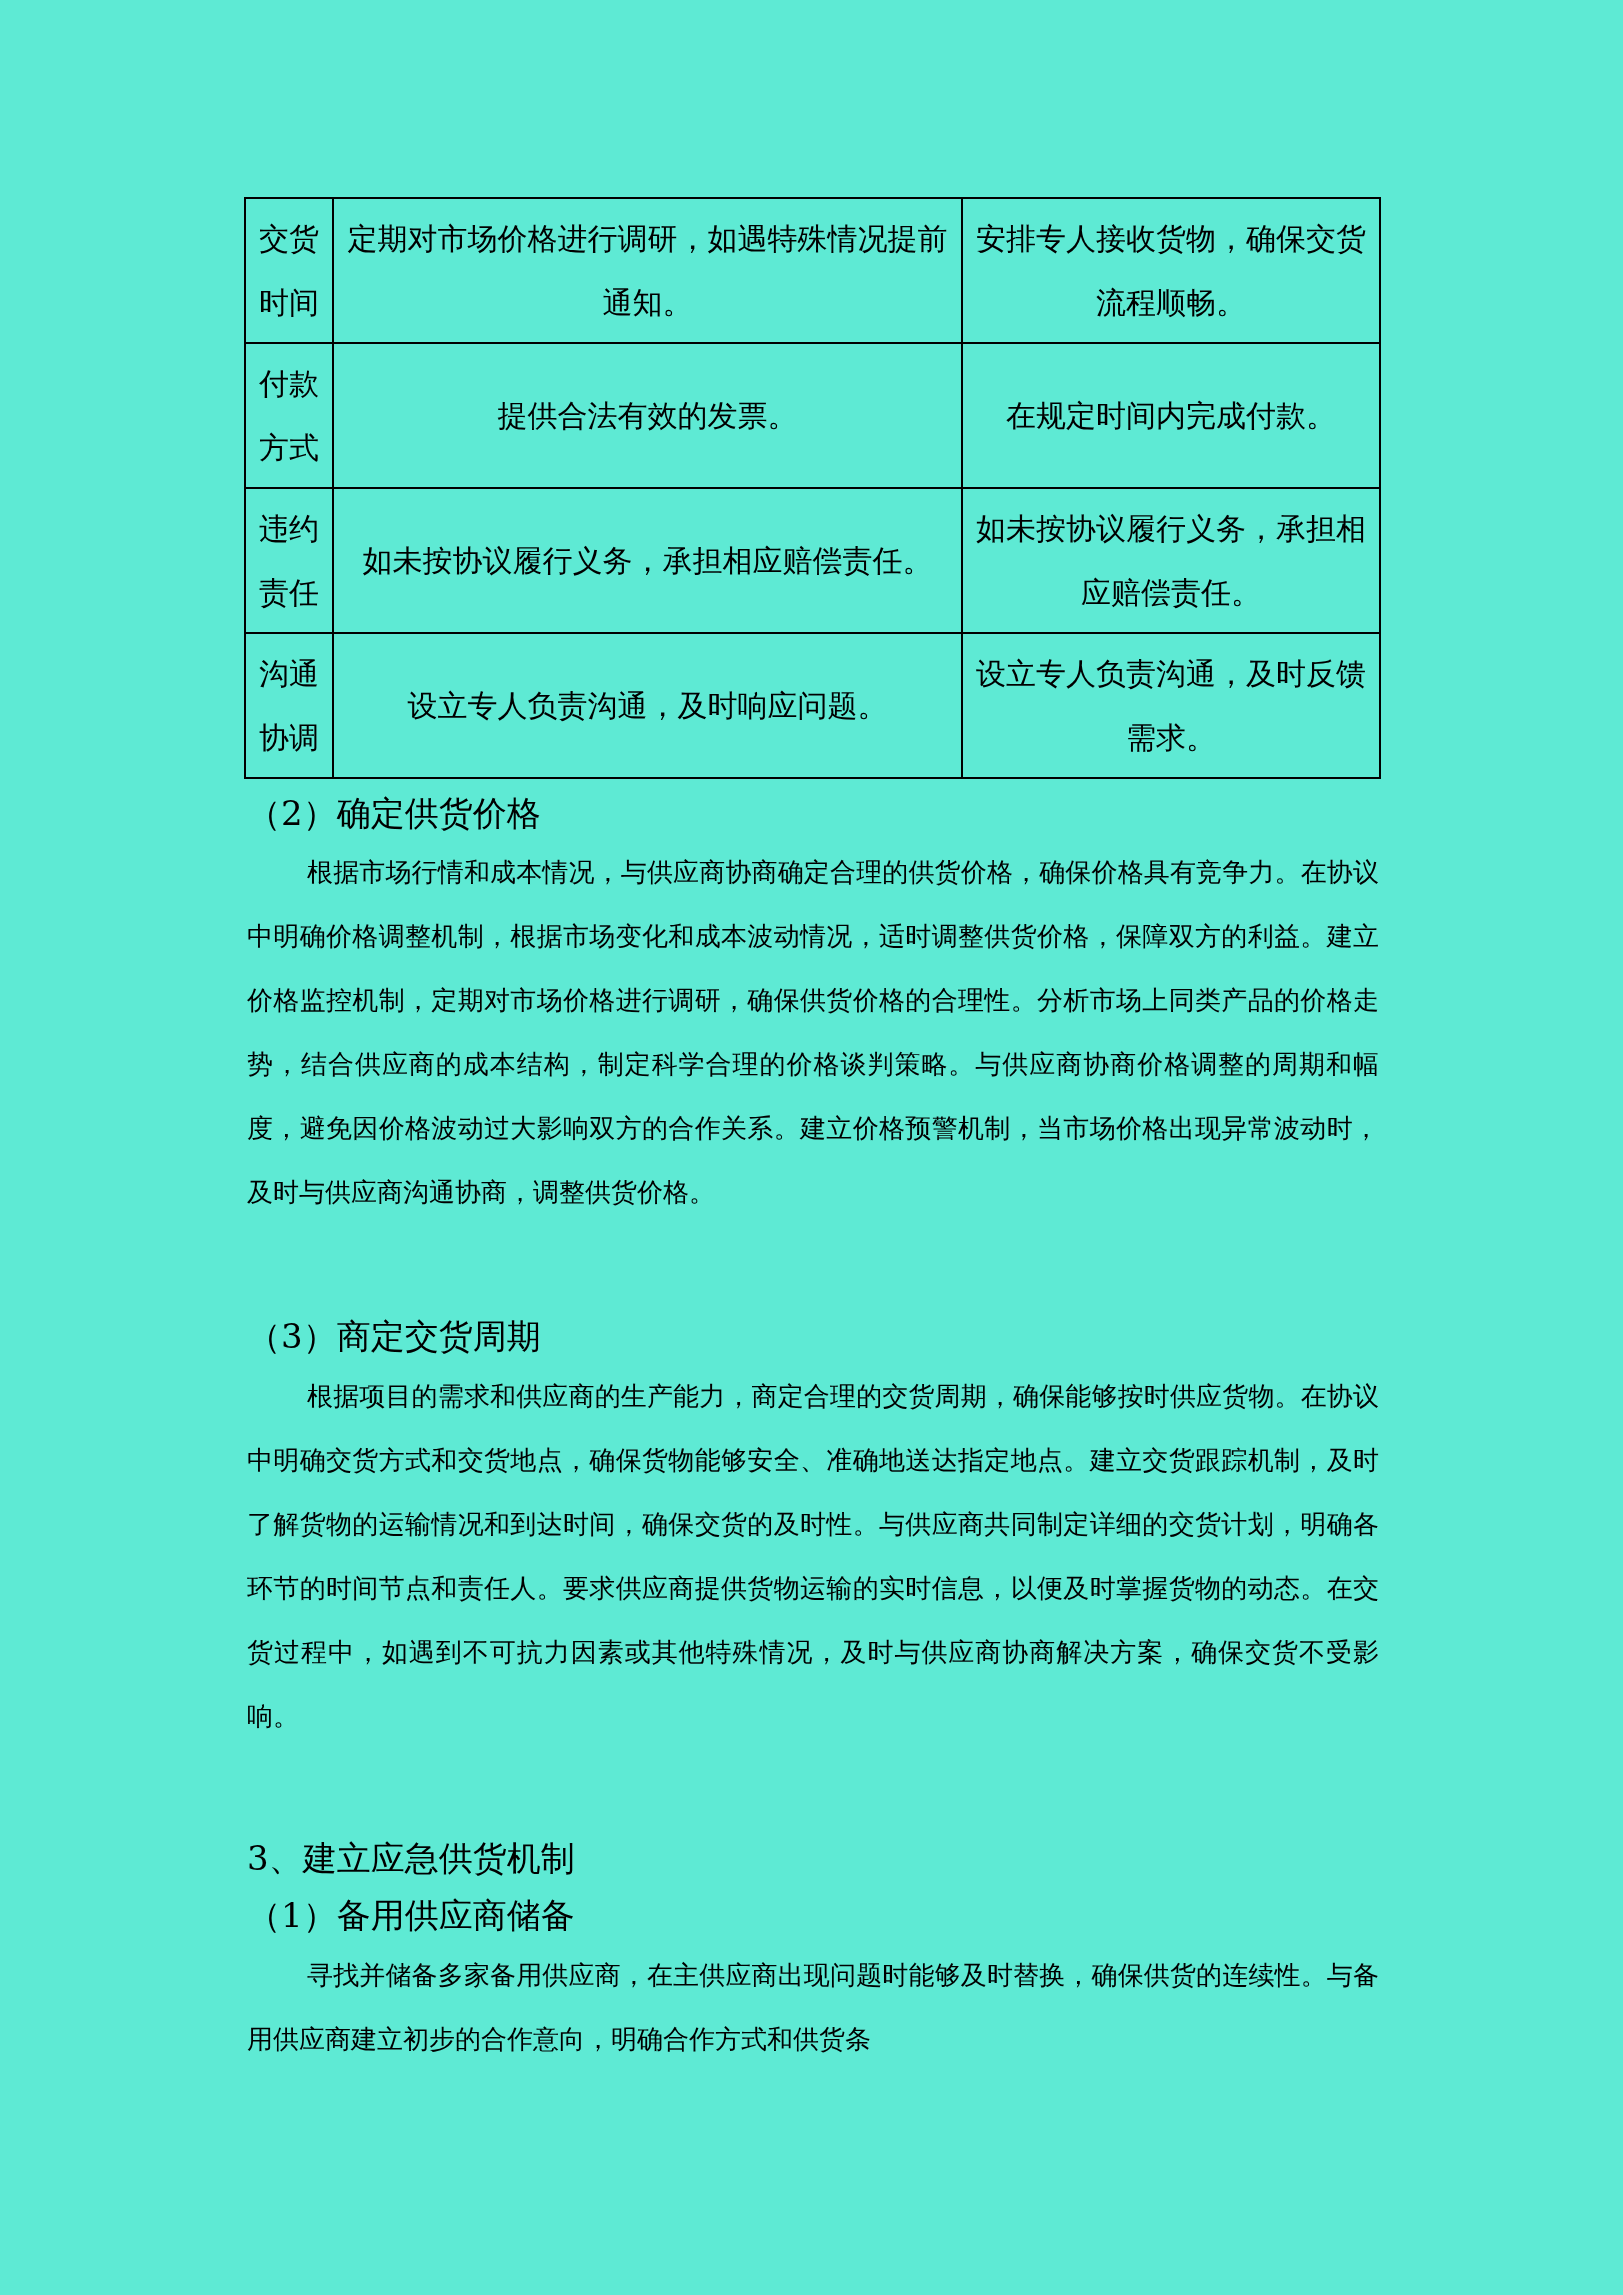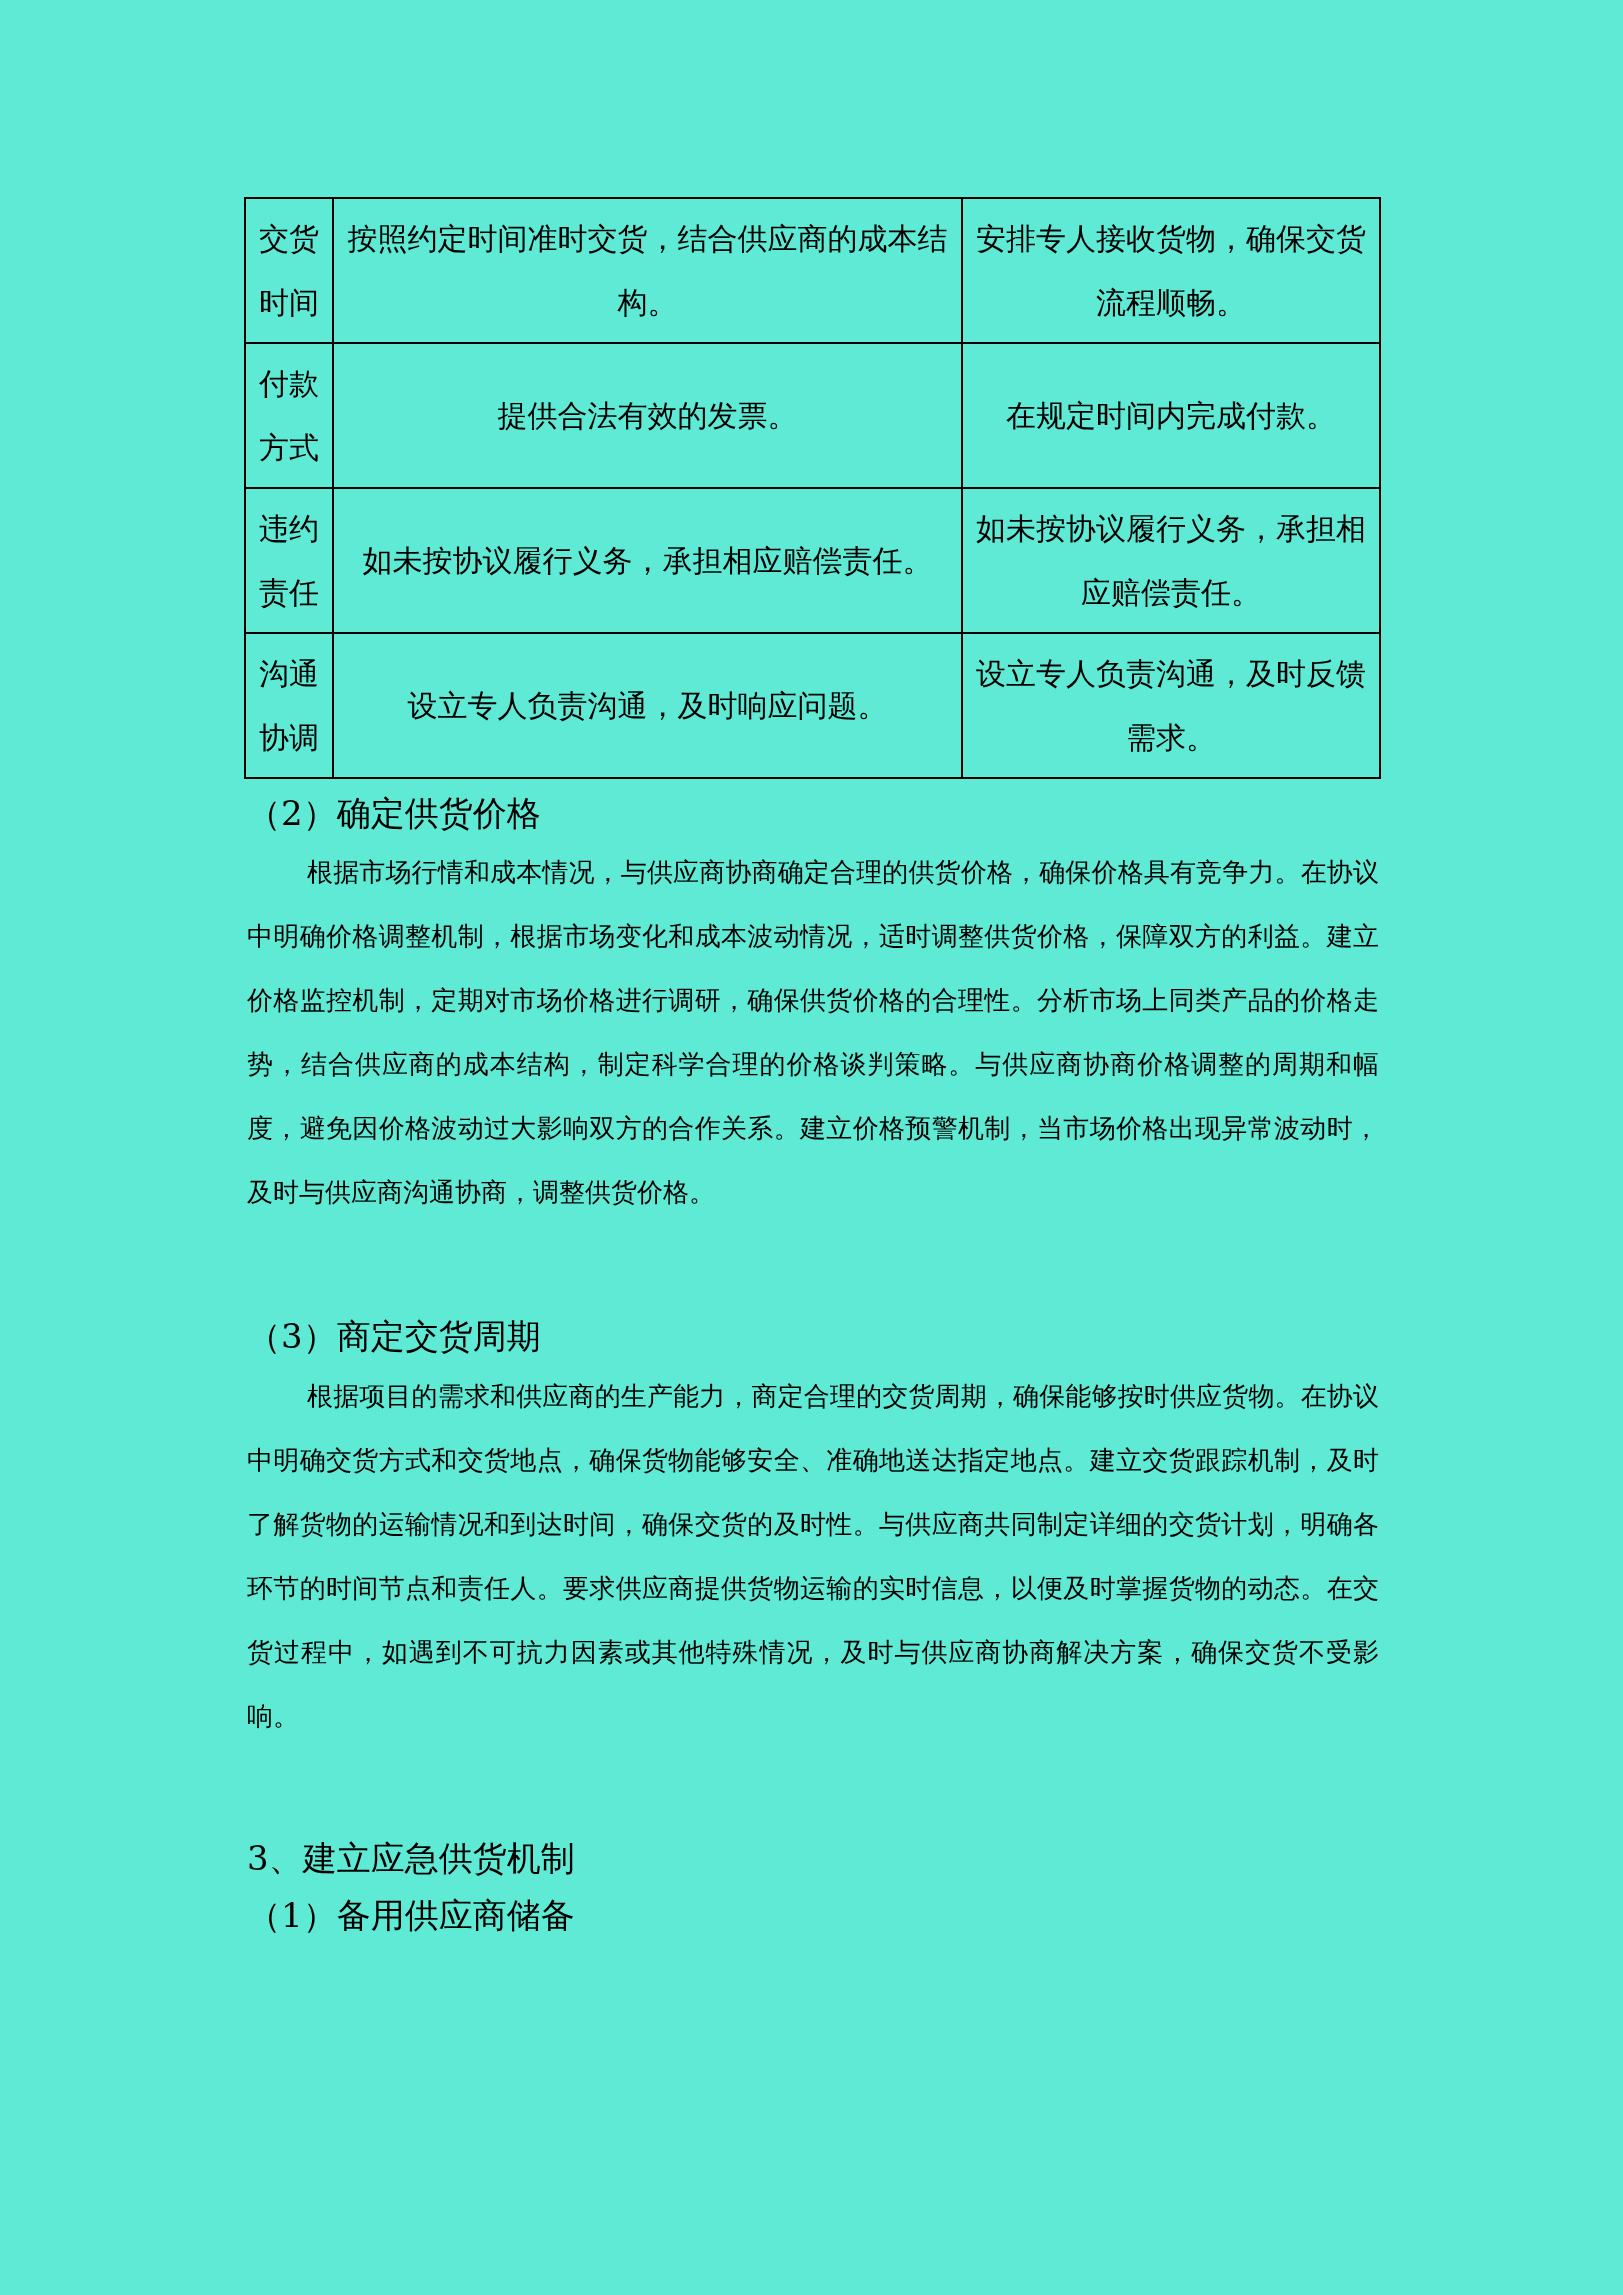--- a/index.html
+++ b/index.html
@@ -87,21 +87,21 @@
       <col class="c1">
         <col class="c2">
         <col class="c3">
     </colgroup>
     <tbody>
       <tr>
         <td class="label">
           <span>交货</span>
           <span>时间</span>
         </td>
-        <td>按照约定时间准时交货，结合供应商的成本结构。</td>
+        <td>定期对市场价格进行调研，如遇特殊情况提前通知。</td>
         <td>安排专人接收货物，确保交货流程顺畅。</td>
       </tr>
       <tr>
         <td class="label">
           <span>付款</span>
           <span>方式</span>
         </td>
         <td>提供合法有效的发票。</td>
         <td>在规定时间内完成付款。</td>
       </tr>
@@ -129,15 +129,18 @@
     <p class="para">根据市场行情和成本情况，与供应商协商确定合理的供货价格，确保价格具有竞争力。在协议中明确价格调整机制，根据市场变化和成本波动情况，适时调整供货价格，保障双方的利益。建立价格监控机制，定期对市场价格进行调研，确保供货价格的合理性。分析市场上同类产品的价格走势，结合供应商的成本结构，制定科学合理的价格谈判策略。与供应商协商价格调整的周期和幅度，避免因价格波动过大影响双方的合作关系。建立价格预警机制，当市场价格出现异常波动时，及时与供应商沟通协商，调整供货价格。</p>
   </div>
 
   <div class="heading" style="top:1317px;">（3）商定交货周期</div>
   <div class="text-block" style="top:1364px;">
     <p class="para">根据项目的需求和供应商的生产能力，商定合理的交货周期，确保能够按时供应货物。在协议中明确交货方式和交货地点，确保货物能够安全、准确地送达指定地点。建立交货跟踪机制，及时了解货物的运输情况和到达时间，确保交货的及时性。与供应商共同制定详细的交货计划，明确各环节的时间节点和责任人。要求供应商提供货物运输的实时信息，以便及时掌握货物的动态。在交货过程中，如遇到不可抗力因素或其他特殊情况，及时与供应商协商解决方案，确保交货不受影响。</p>
   </div>
 
   <div class="heading" style="top:1839px;">3、建立应急供货机制</div>
   <div class="heading" style="top:1896px;">（1）备用供应商储备</div>
+  <div class="text-block" style="top:1943px;">
+    <p class="para">寻找并储备多家备用供应商，在主供应商出现问题时能够及时替换，确保供货的连续性。与备用供应商建立初步的合作意向，明确合作方式和供货条</p>
+  </div>
 
 </div>
 
 
 </body></html>

